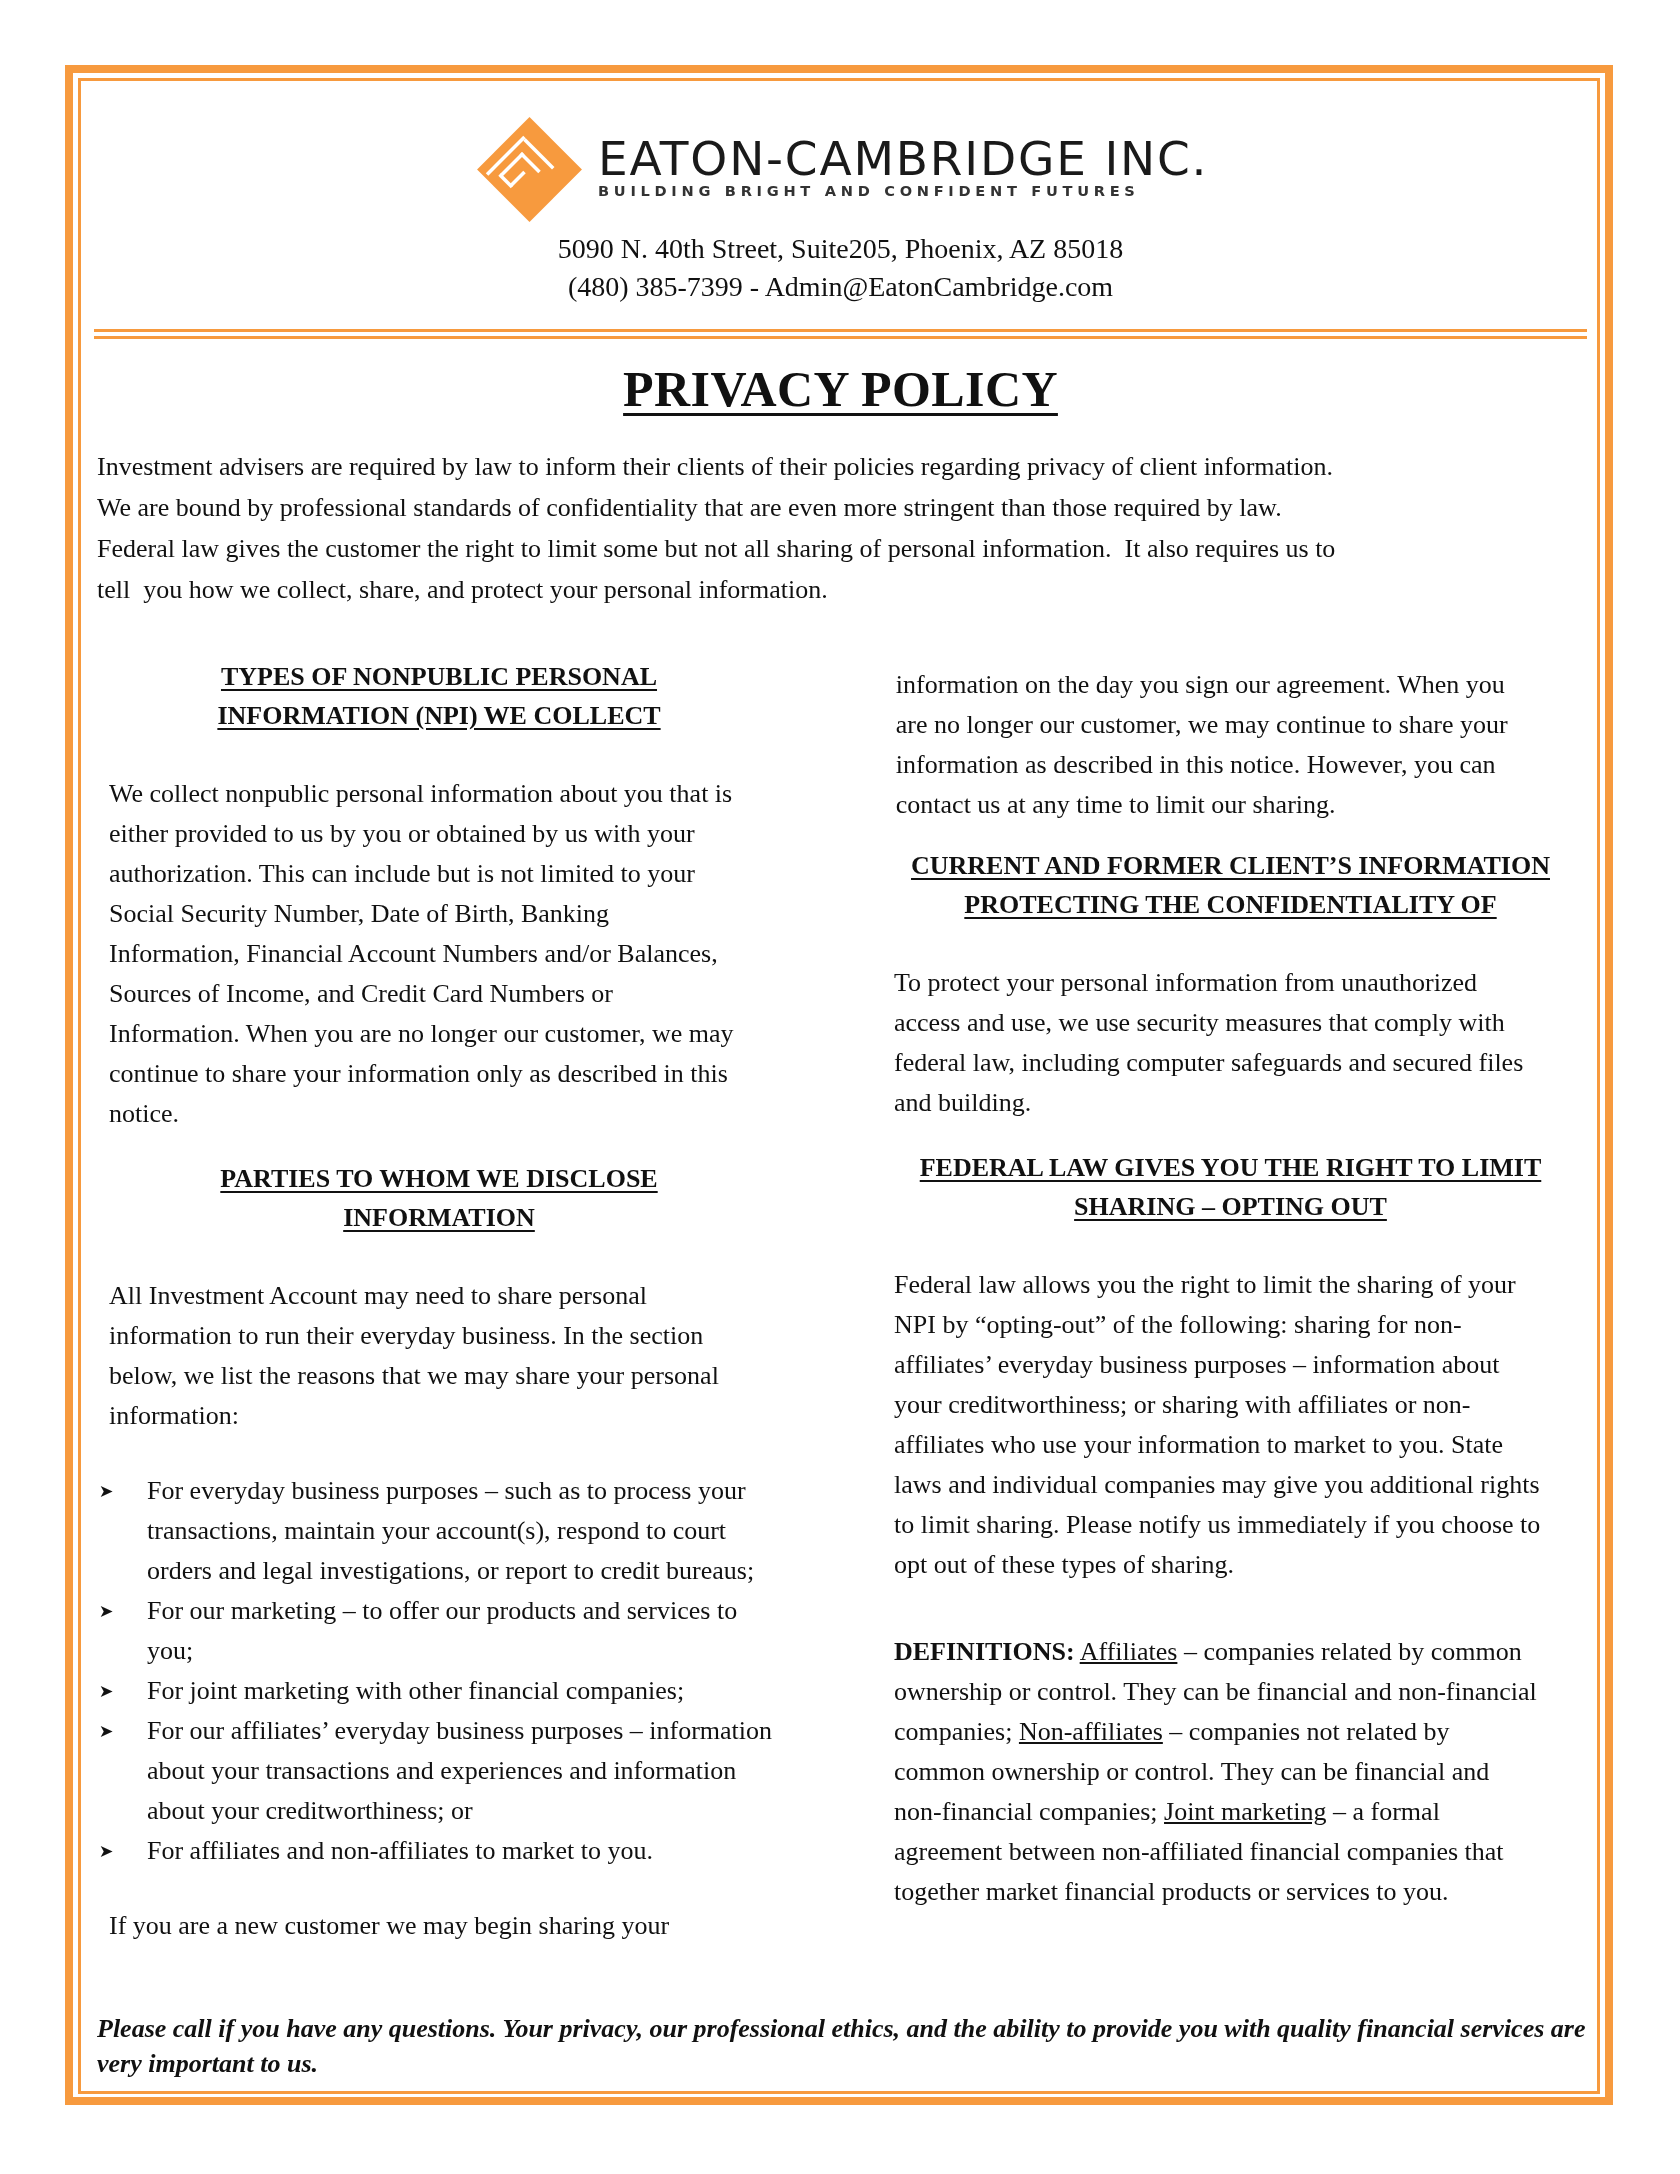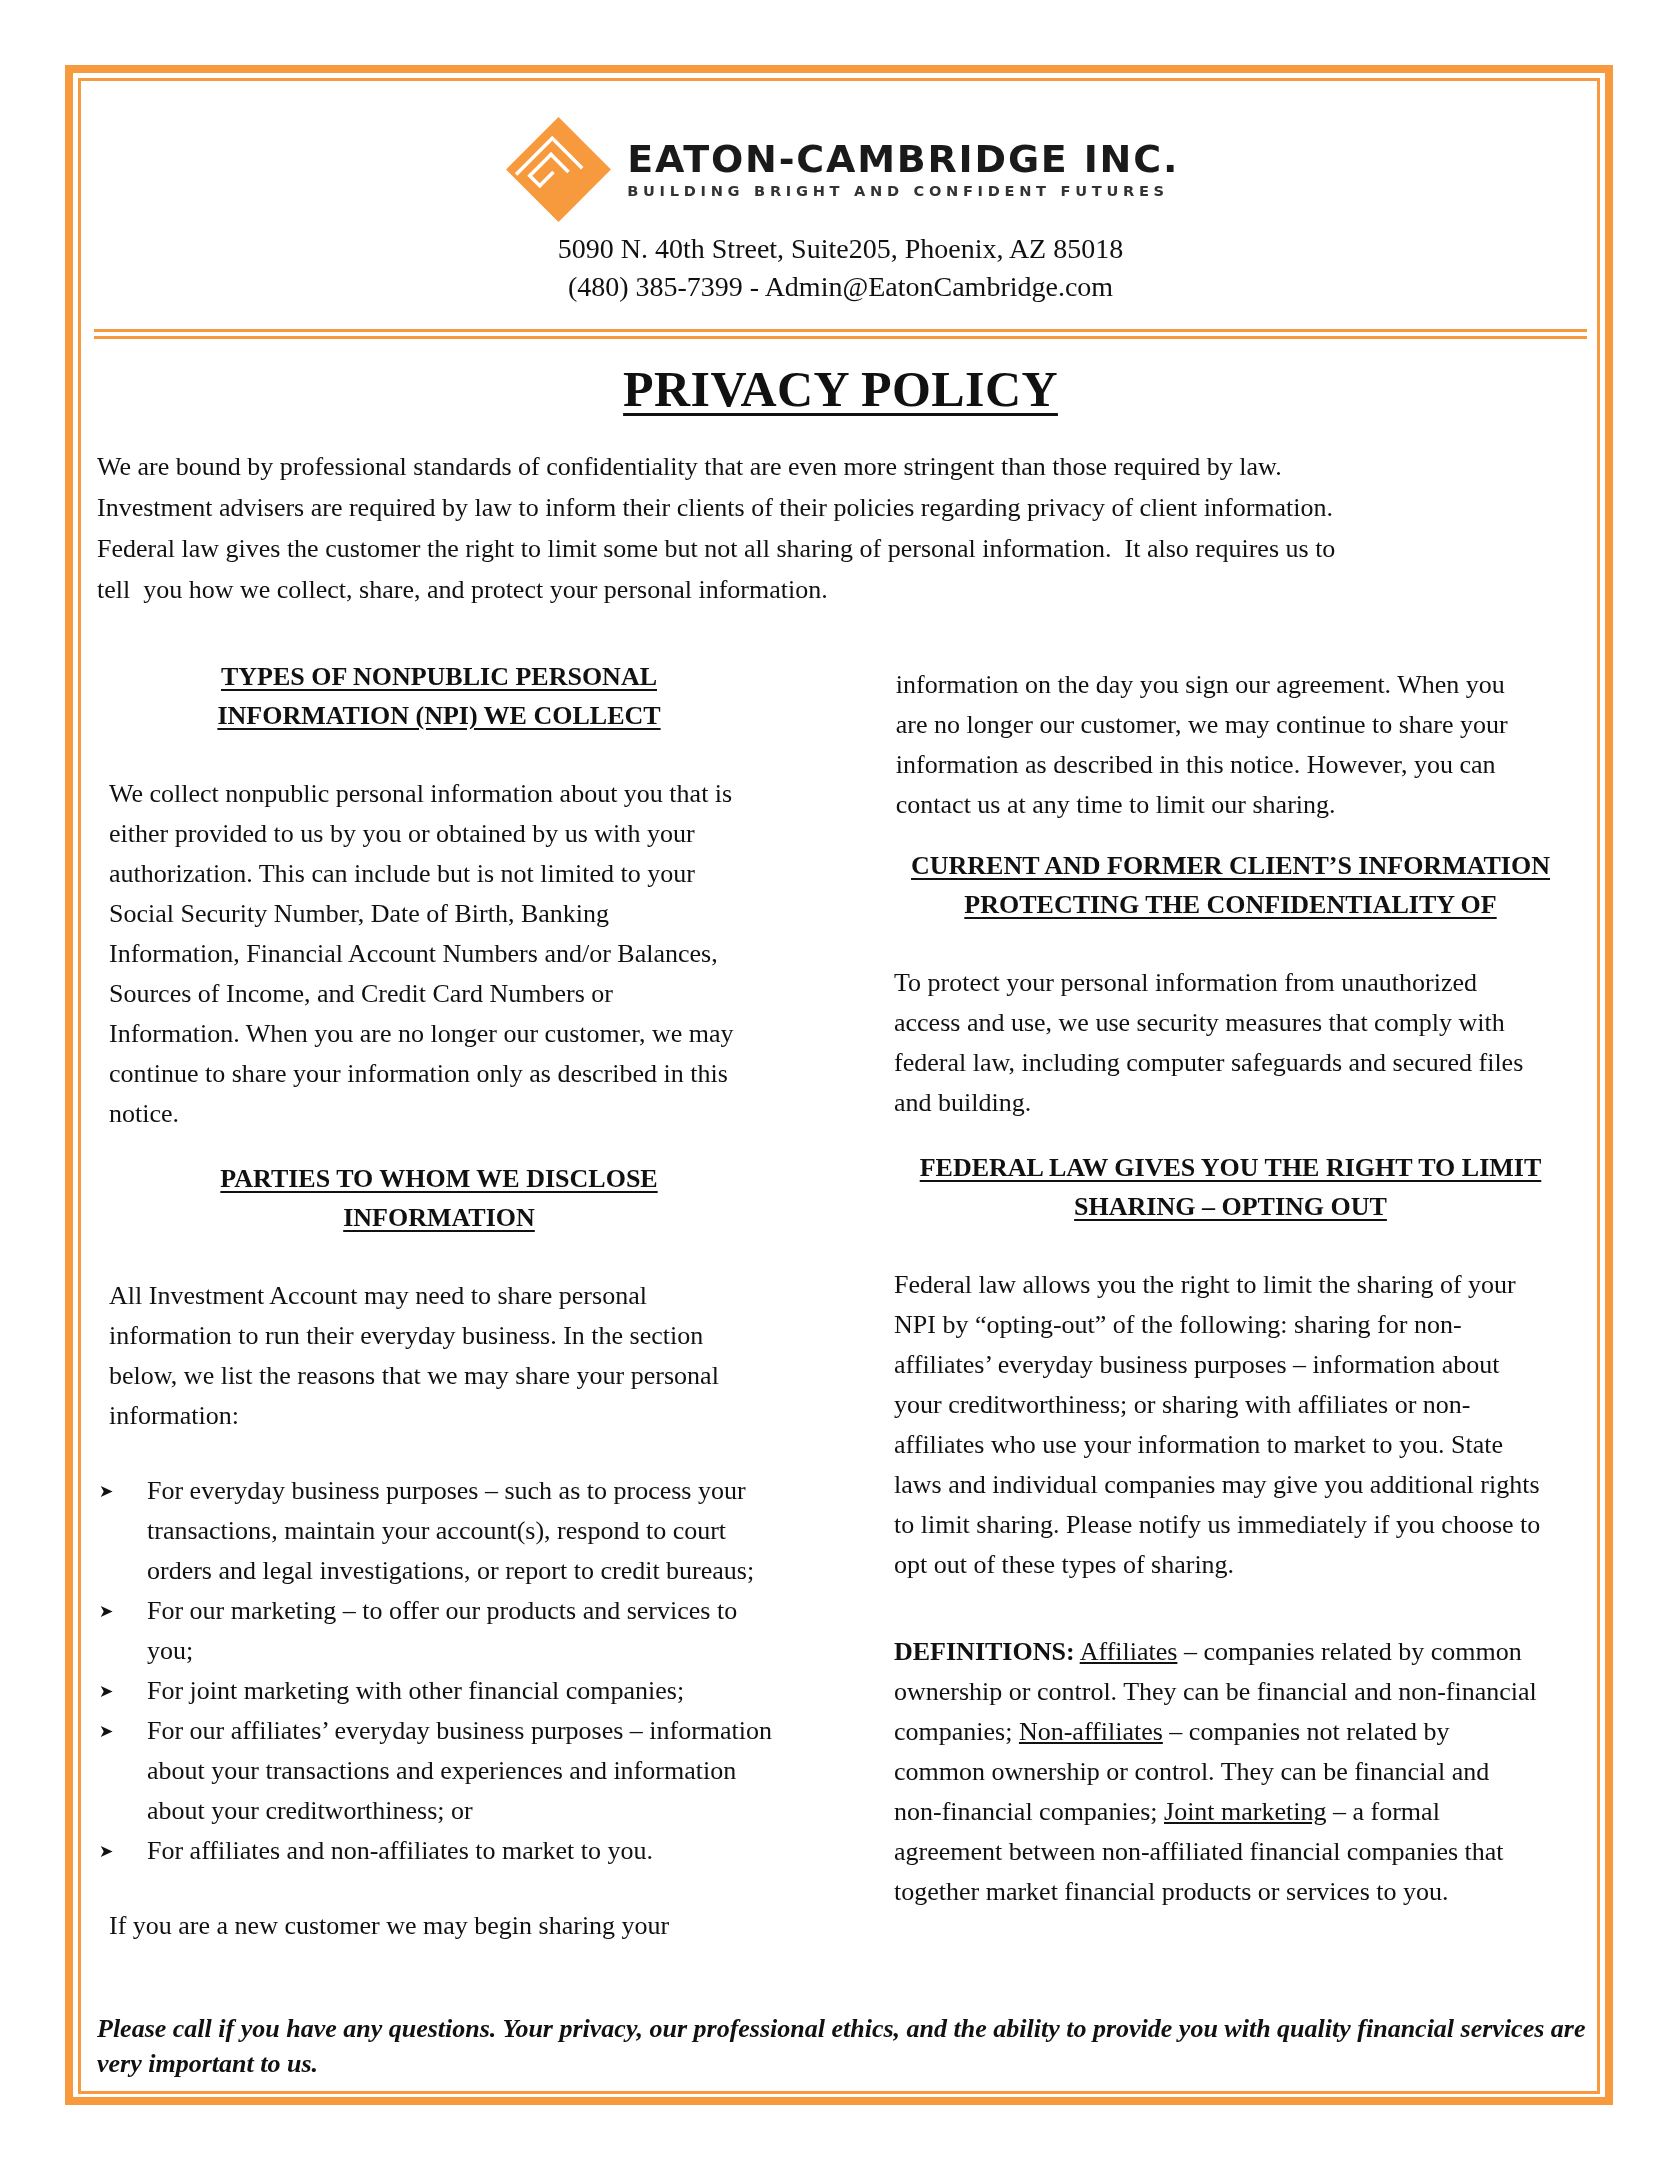--- a/index.html
+++ b/index.html
@@ -6,21 +6,21 @@
   body { width:1681px; height:2175px; position:relative; overflow:hidden;
          font-family:"Liberation Serif","DejaVu Serif",serif; color:#111; }
   .outer { position:absolute; left:65px; top:65px; width:1532px; height:2024px;
            border:8.8px solid #F79A3E; }
   .inner { position:absolute; left:78px; top:78px; width:1516px; height:2010px;
            border:3.5px solid #F79A3E; }
   .header { position:absolute; left:0; top:113px; width:1681px; text-align:center; }
   .logo-row { display:flex; align-items:center; justify-content:center; gap:12.4px; height:113px; }
   .logo-mark { width:113px; height:113px; }
   .brand { text-align:left; font-family:"DejaVu Sans","Liberation Sans",sans-serif; }
-  .brand-name { font-size:38px; font-weight:700; letter-spacing:1.8px; color:#1a1a1a; line-height:42px; }
+  .brand-name { font-size:47px; font-weight:400; letter-spacing:1.8px; color:#1a1a1a; line-height:42px; }
   .brand-tag { font-size:14.6px; font-weight:700; letter-spacing:4.7px; color:#333; line-height:21px; }
   .addr { font-size:28px; line-height:38px; margin-top:3.5px; color:#111; }
   .rule { position:absolute; left:94px; width:1493px; height:2.6px; background:#F79A3E; }
   .title { position:absolute; left:0; top:360px; width:1681px; text-align:center;
            font-size:50px; font-weight:700; text-decoration:underline; text-decoration-thickness:2.6px;
            text-underline-offset:7px; letter-spacing:0.4px; }
   .intro { position:absolute; left:97px; top:446px; width:1491px; font-size:26px; line-height:41px; }
   .col { position:absolute; font-size:26px; line-height:40px; }
   .col-left { left:97px; top:653px; width:684px; }
   .col-right { left:882px; top:653px; width:697px; }
@@ -63,22 +63,22 @@
   <div class="addr">5090 N. 40th Street, Suite205, Phoenix, AZ 85018</div>
   <div class="addr" style="margin-top:0">(480) 385-7399 - Admin@EatonCambridge.com</div>
 </div>
 
 <div class="rule" style="top:329px"></div>
 <div class="rule" style="top:336px"></div>
 
 <div class="title">PRIVACY POLICY</div>
 
 <div class="intro">
+  <div>Investment advisers are required by law to inform their clients of their policies regarding privacy of client information.</div>
   <div>We are bound by professional standards of confidentiality that are even more stringent than those required by law.</div>
-  <div>Investment advisers are required by law to inform their clients of their policies regarding privacy of client information.</div>
   <div style="white-space:pre">Federal law gives the customer the right to limit some but not all sharing of personal information.  It also requires us to</div>
   <div style="white-space:pre">tell  you how we collect, share, and protect your personal information.</div>
 </div>
 
 <div class="col col-left">
   <div class="h">
     <div>TYPES OF NONPUBLIC PERSONAL</div>
     <div>INFORMATION (NPI) WE COLLECT</div>
   </div>
   <div class="gap-s"></div>

